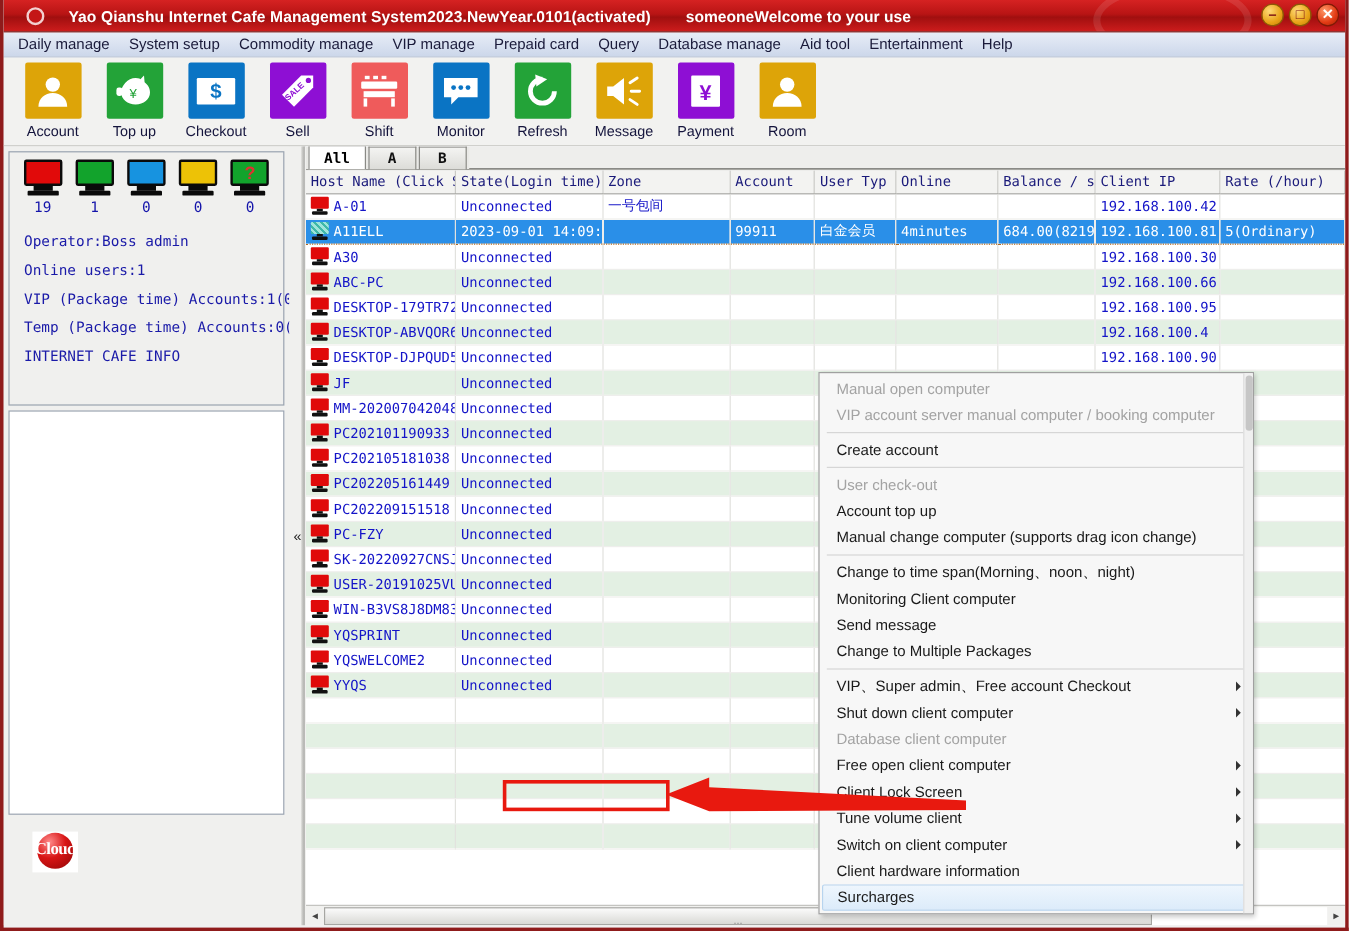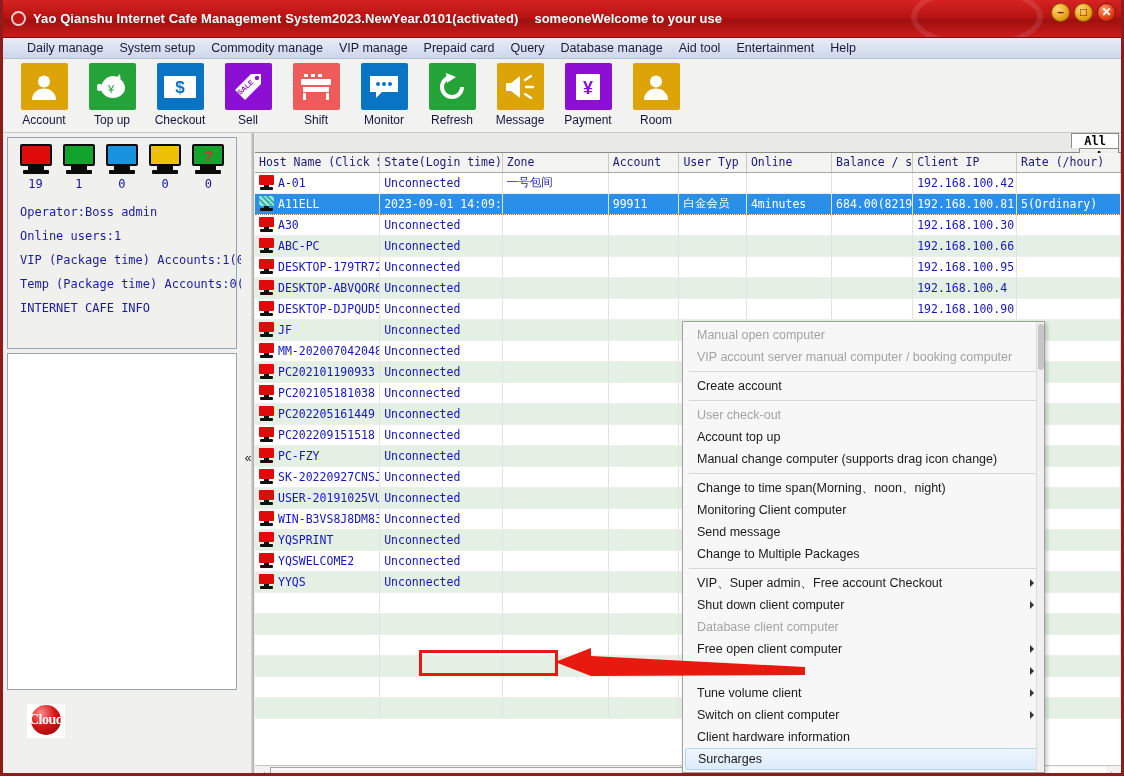--- a/index.html
+++ b/index.html
@@ -15,27 +15,28 @@
     width: 1124px; height: 776px;
     background: #f0f0f0;
     border: 3px solid #8f1b1b;
     border-top: none;
     overflow: hidden;
   }
 
   
   .titlebar {
     position: relative;
-    height: 38px;
+    height: 27px;
     background: linear-gradient(to bottom, #d62222 0%, #b81414 45%, #a00f0f 55%, #cc1c1c 100%);
     border-bottom: 1px solid #7c1010;
     display: flex;
     align-items: center;
-    padding-left: 8px;
+    padding-left: 19px;
     overflow: hidden;
+    gap: 13px;
   }
   .titlebar::after {
     content: "";
     position: absolute;
     right: 78px; top: -14px;
     width: 120px; height: 50px;
     border-radius: 50%;
     border: 6px solid rgba(255,255,255,0.10);
     pointer-events: none;
   }
@@ -84,21 +85,21 @@
   }
   .win-btn span { transform: translateY(-1px); }
 
   
   .menubar {
     height: 21px;
     background: linear-gradient(to bottom, #e8edf7, #ccd7ea);
     border-bottom: 1px solid #b3c0d6;
     display: flex;
     align-items: center;
-    padding-left: 16px;
+    padding-left: 4px;
     font-size: 12.5px;
     color: #1a1a3a;
   }
   .menuitem { padding: 2px 8px; cursor: default; white-space: nowrap; }
 
   
   .toolbar {
     height: 74px;
     background: #f2f2f0;
     border-bottom: 1px solid #c8c8c4;
@@ -243,21 +244,20 @@
     overflow: hidden;
     position: relative;
   }
   .tabstrip {
     height: 20px;
     background: #e9e9e6;
     display: flex;
     align-items: flex-end;
     border-bottom: 1px solid #8a8a86;
     padding-left: 2px;
-    flex-direction: column;
   }
   .tab {
     min-width: 40px;
     height: 19px;
     padding: 0 12px;
     background: linear-gradient(to bottom, #f4f4f2, #dcdcd8);
     border: 1px solid #8a8a86;
     border-bottom: none;
     margin-right: 2px;
     font-family: "DejaVu Sans Mono", monospace;

